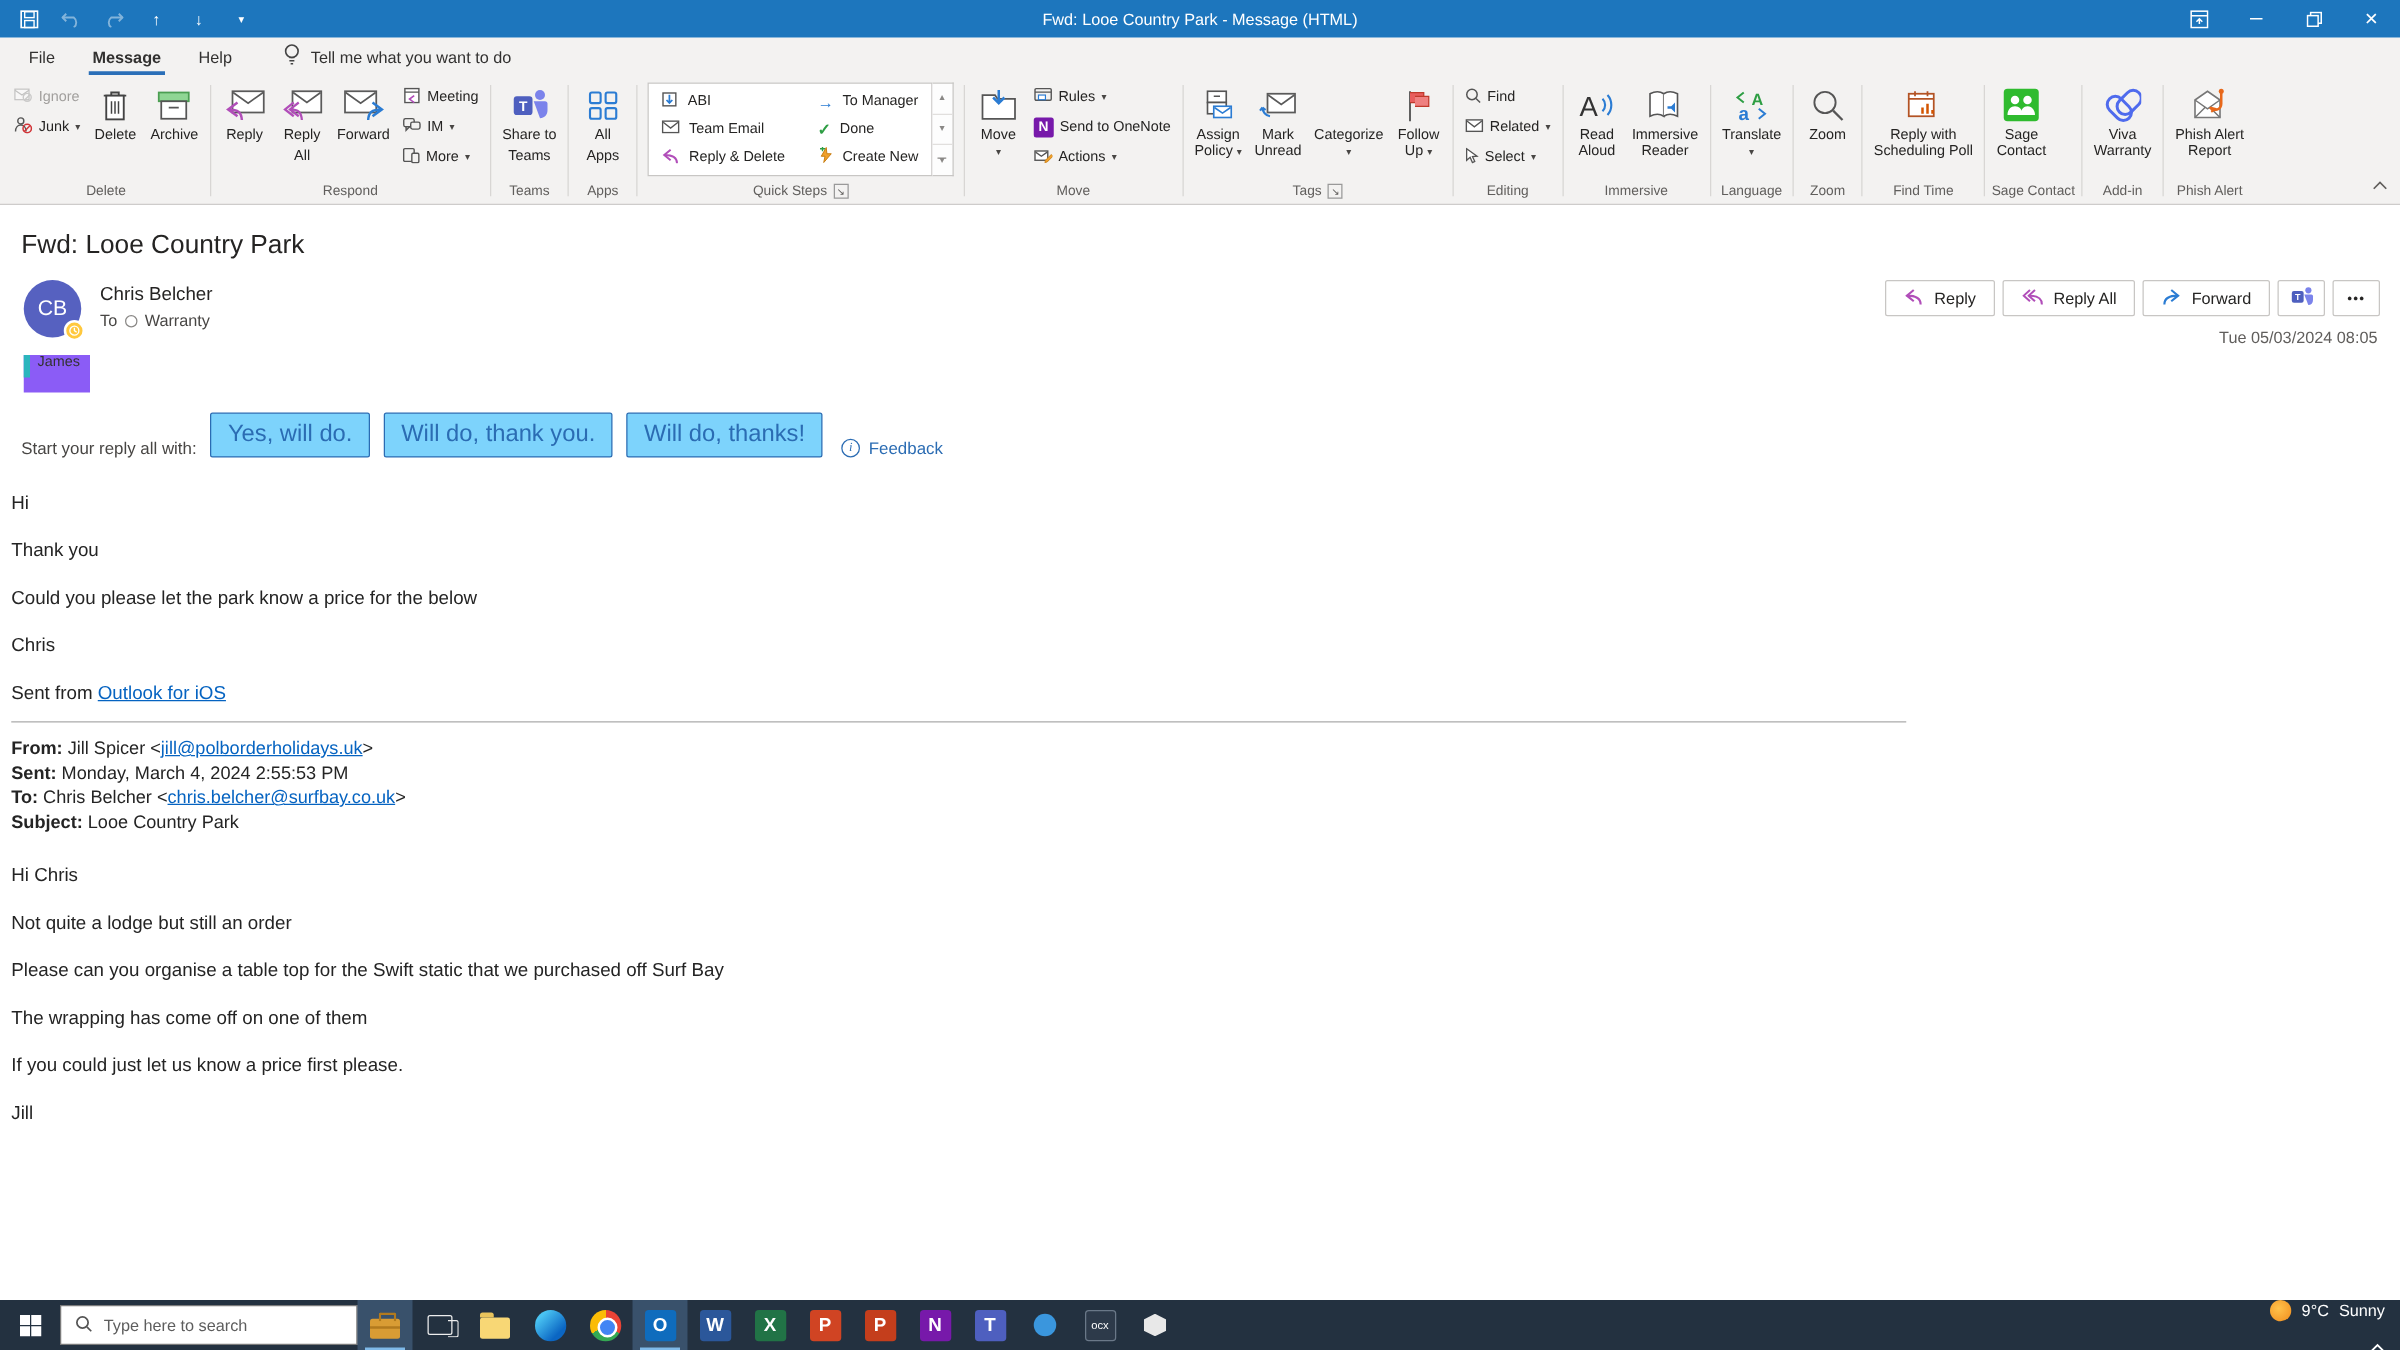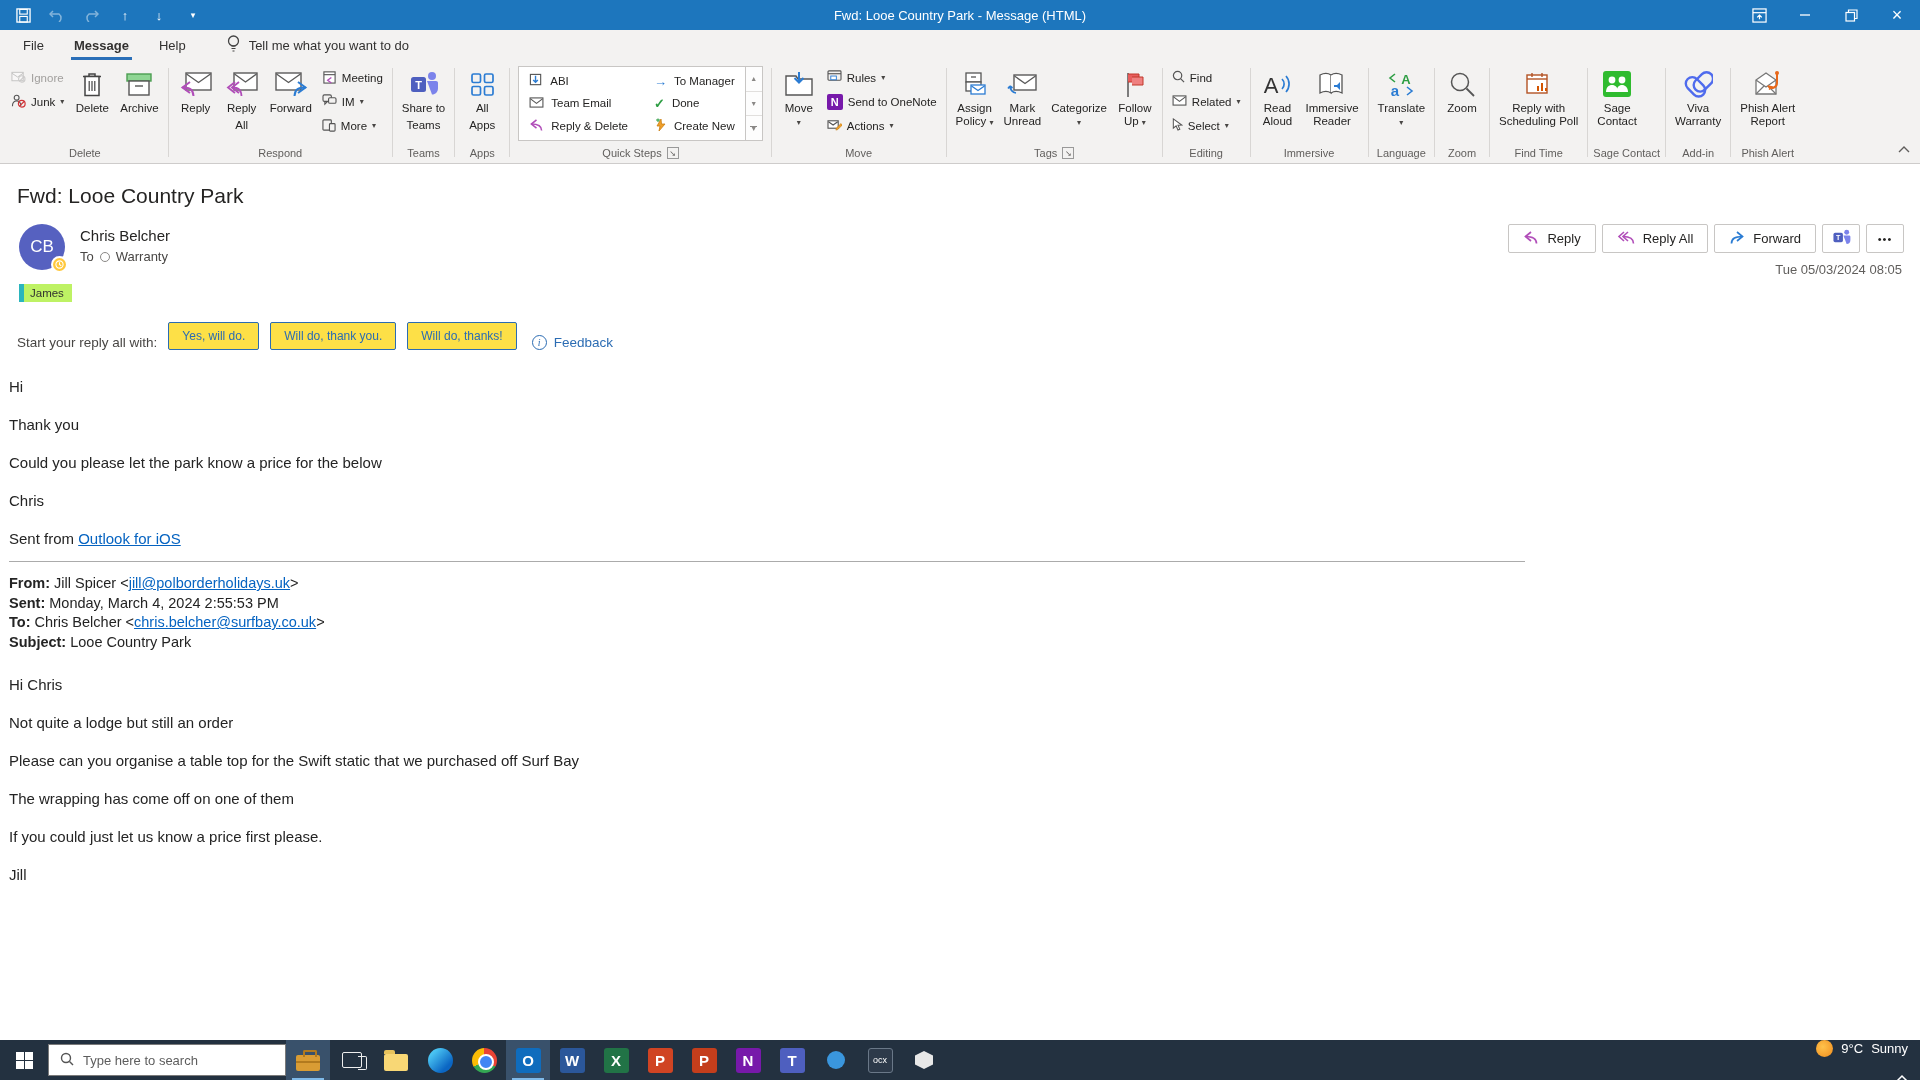--- a/index.html
+++ b/index.html
@@ -57,24 +57,24 @@
 .sinfo{margin-left:15px;}
 .sname{font-size:15px;color:#252423;padding-top:3px;}
 .srecip{font-size:13px;color:#484644;margin-top:5px;display:flex;align-items:center;gap:6px;}
 .presence{width:10px;height:10px;border-radius:50%;border:1.5px solid #8a8886;background:#fff;display:inline-block;}
 .mactions{margin-left:auto;}
 .actrow{display:flex;gap:6px;justify-content:flex-end;}
 .abtn{display:flex;align-items:center;gap:8px;border:1px solid #c8c6c4;background:#fff;height:29px;padding:0 14px;font-size:13px;color:#252423;border-radius:2px;}
 .abtn.sq{width:38px;padding:0;justify-content:center;}
 .mdate{font-size:13px;color:#605e5c;margin-top:9px;text-align:right;padding-right:2px;}
 .tagrow{padding:7px 0 0 19px;}
-.tag{display:inline-flex;align-items:center;background:#bef264;font-size:11.5px;color:#323130;height:18px;padding-right:8px;}
+.tag{display:inline-flex;background:#8b5cf6;font-size:11.5px;color:#323130;height:30px;padding-right:8px;}
 .tag::before{content:"";width:5px;height:18px;background:#2bb5bd;margin-right:6px;}
 .suggest{display:flex;align-items:flex-end;gap:11px;padding:16px 0 0 17px;font-size:13.5px;color:#484644;}
-.sbtn{border:1px solid #2b6cb3;color:#2b6cb3;background:#fde047;padding:6px 13px;font-size:12px;border-radius:2px;white-space:nowrap;}
+.sbtn{border:1px solid #2b6cb3;color:#2b6cb3;background:#7dd3fc;padding:6px 13px;font-size:19px;border-radius:2px;white-space:nowrap;}
 .feedback{display:flex;align-items:center;gap:7px;color:#2b6cb3;margin-left:4px;}
 .infoi{width:15px;height:15px;border-radius:50%;border:1.4px solid #2b6cb3;color:#2b6cb3;font-size:10px;display:inline-flex;align-items:center;justify-content:center;font-style:italic;font-family:"Liberation Serif",serif;}
 .mbody{padding:28px 0 0 9px;font-size:15px;color:#242424;}
 .mbody p{margin:0 0 21px;line-height:17px;}
 a{color:#0563c1;}
 .divider{border-top:1px solid #ababab;width:1516px;margin:14px 0 12px;}
 .fwdhead{font-size:14.5px;line-height:19.5px;margin-bottom:24px;}
 .sig p{margin:0 0 2px;}
 
 

